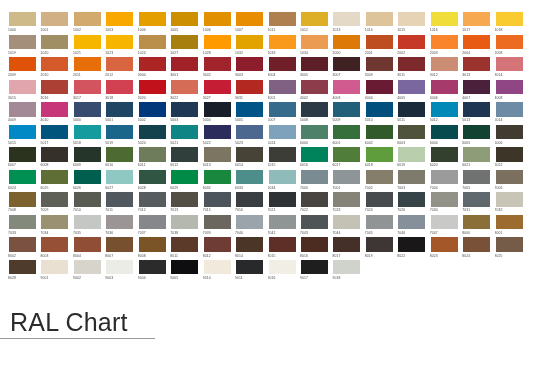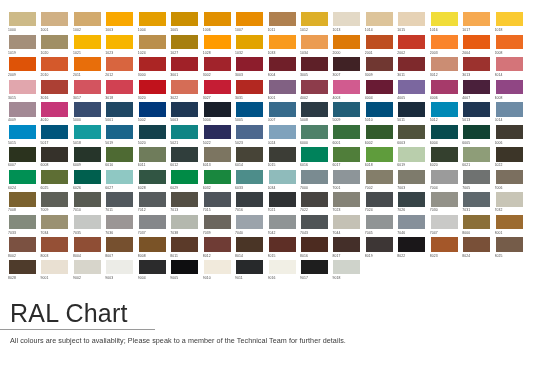--- a/index.html
+++ b/index.html
@@ -65,21 +65,21 @@
   }
   .swatch-cell.empty .swatch-chip {
     border: none;
     box-shadow: none;
     background: transparent;
   }
   
   #footer {
     position: absolute;
     left: 0px;
-    top: 298px;
+    top: 307px;
     width: 533px;
   }
   #chart-title {
     font-family: "Liberation Sans", sans-serif;
     font-size: 25px;
     font-weight: 400;
     color: #2b2b2b;
     letter-spacing: 0.2px;
     margin: 0;
     padding: 0 0 0 10px;
@@ -898,16 +898,15 @@
         <div class="swatch-cell empty">
           <div class="swatch-chip"></div>
           <div class="swatch-label"></div>
         </div>
       </div>
     </div>
 
   <div id="footer">
     <h1 id="chart-title">RAL Chart</h1>
     <div id="title-rule"></div>
-    <p id="chart-subtitle">All colours are subject to avaliablity; Please speak to a member of the Technical Team for further details.</p>
   </div>
 
 </div>
 
 </body></html>

